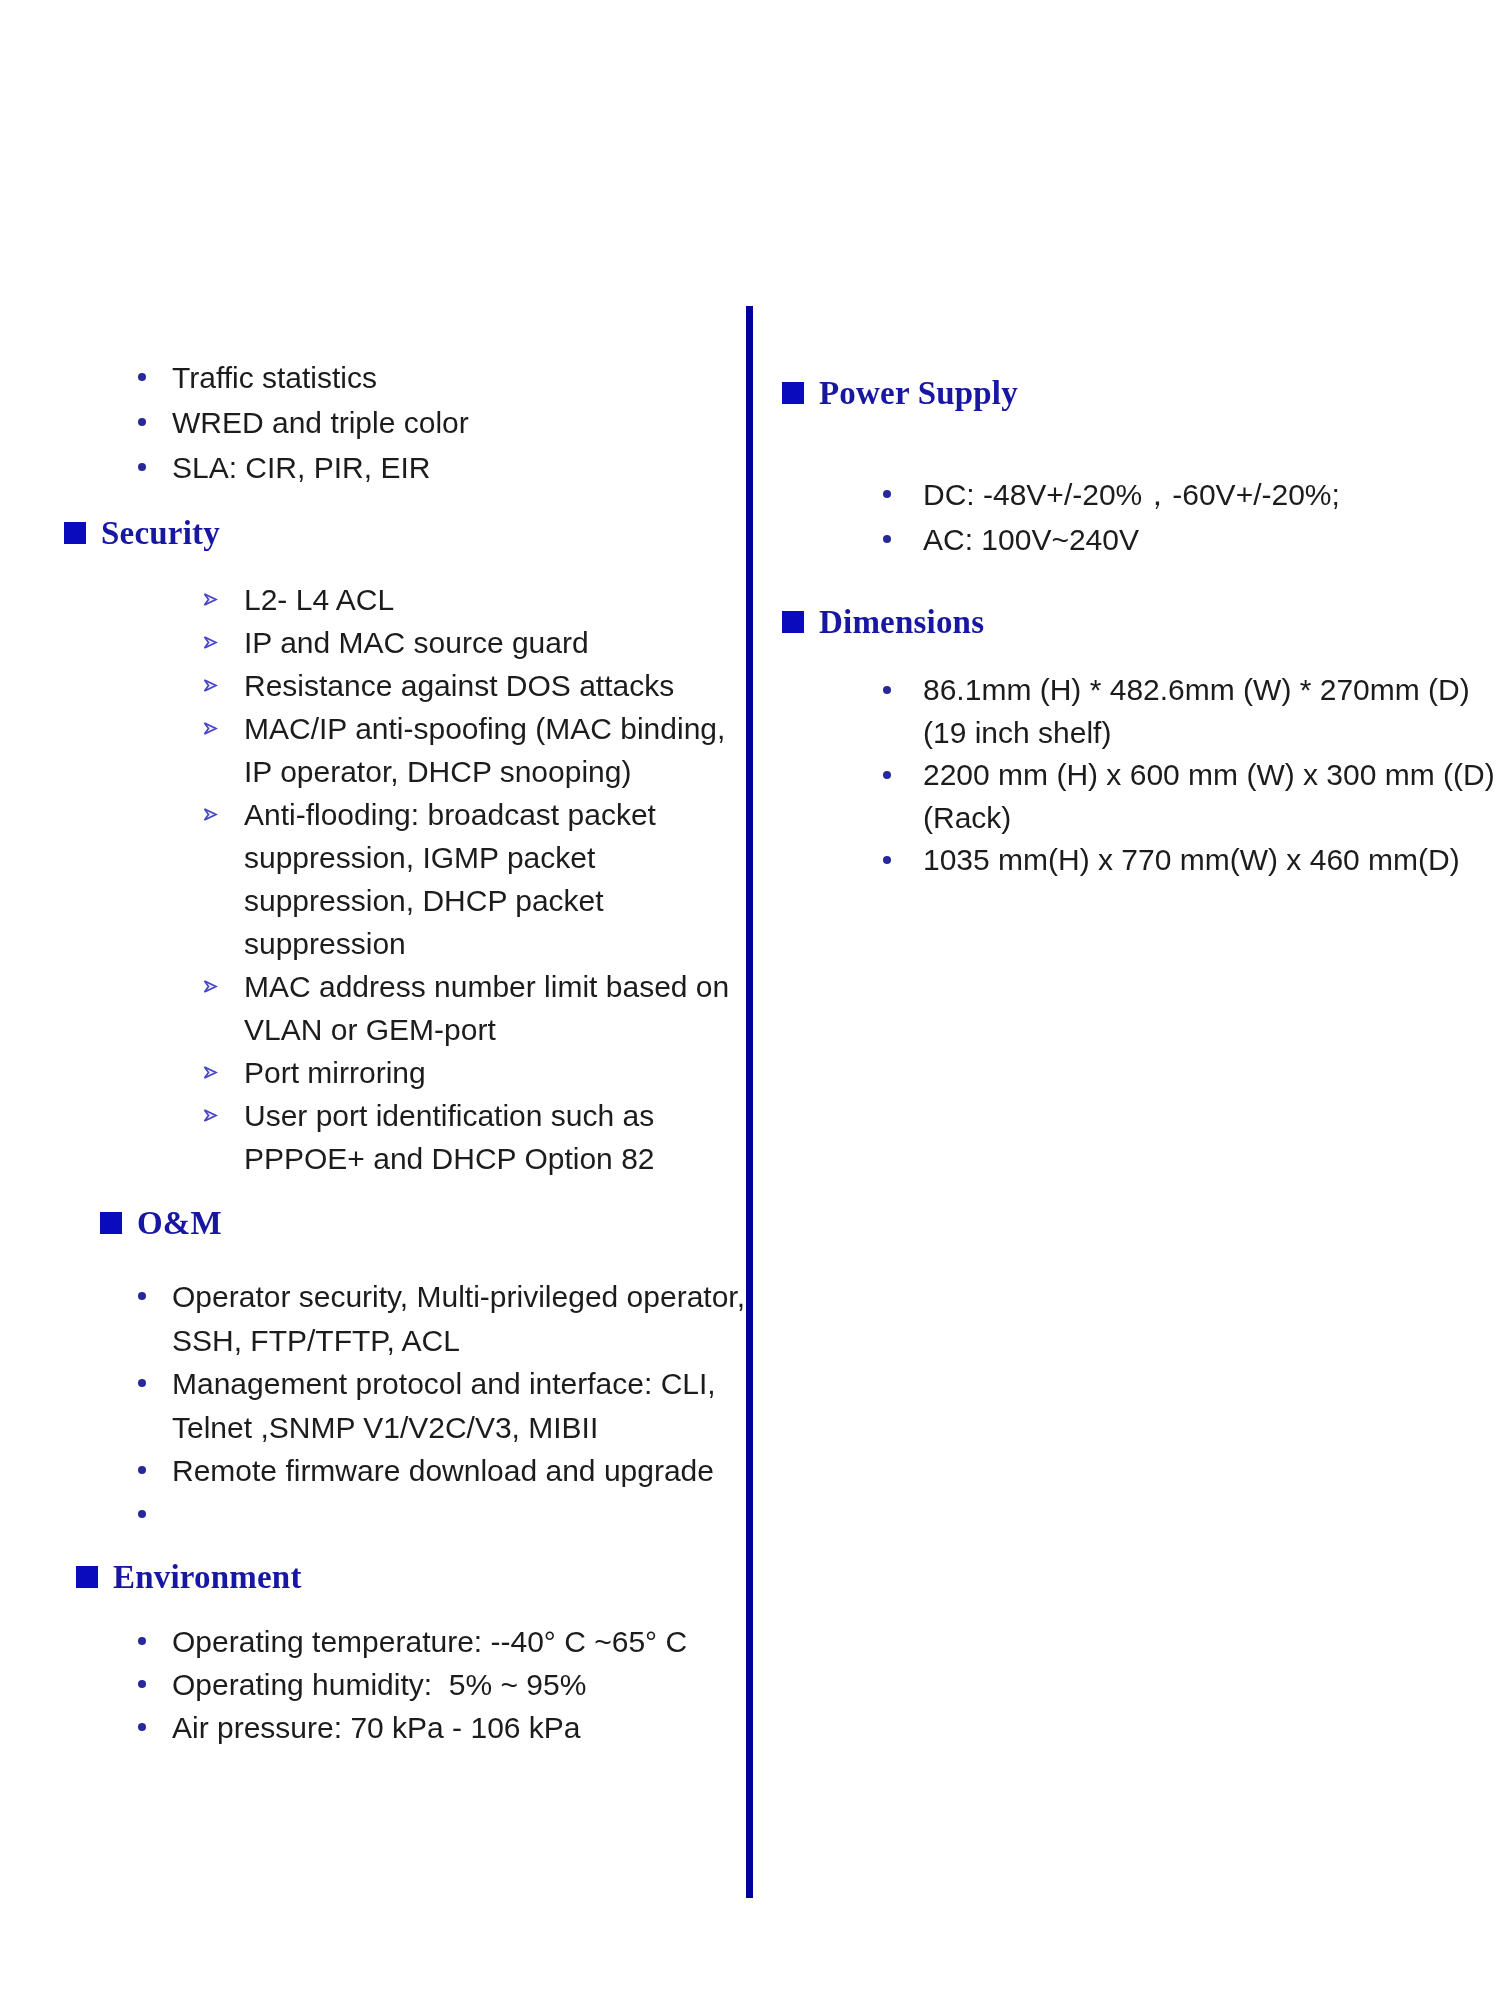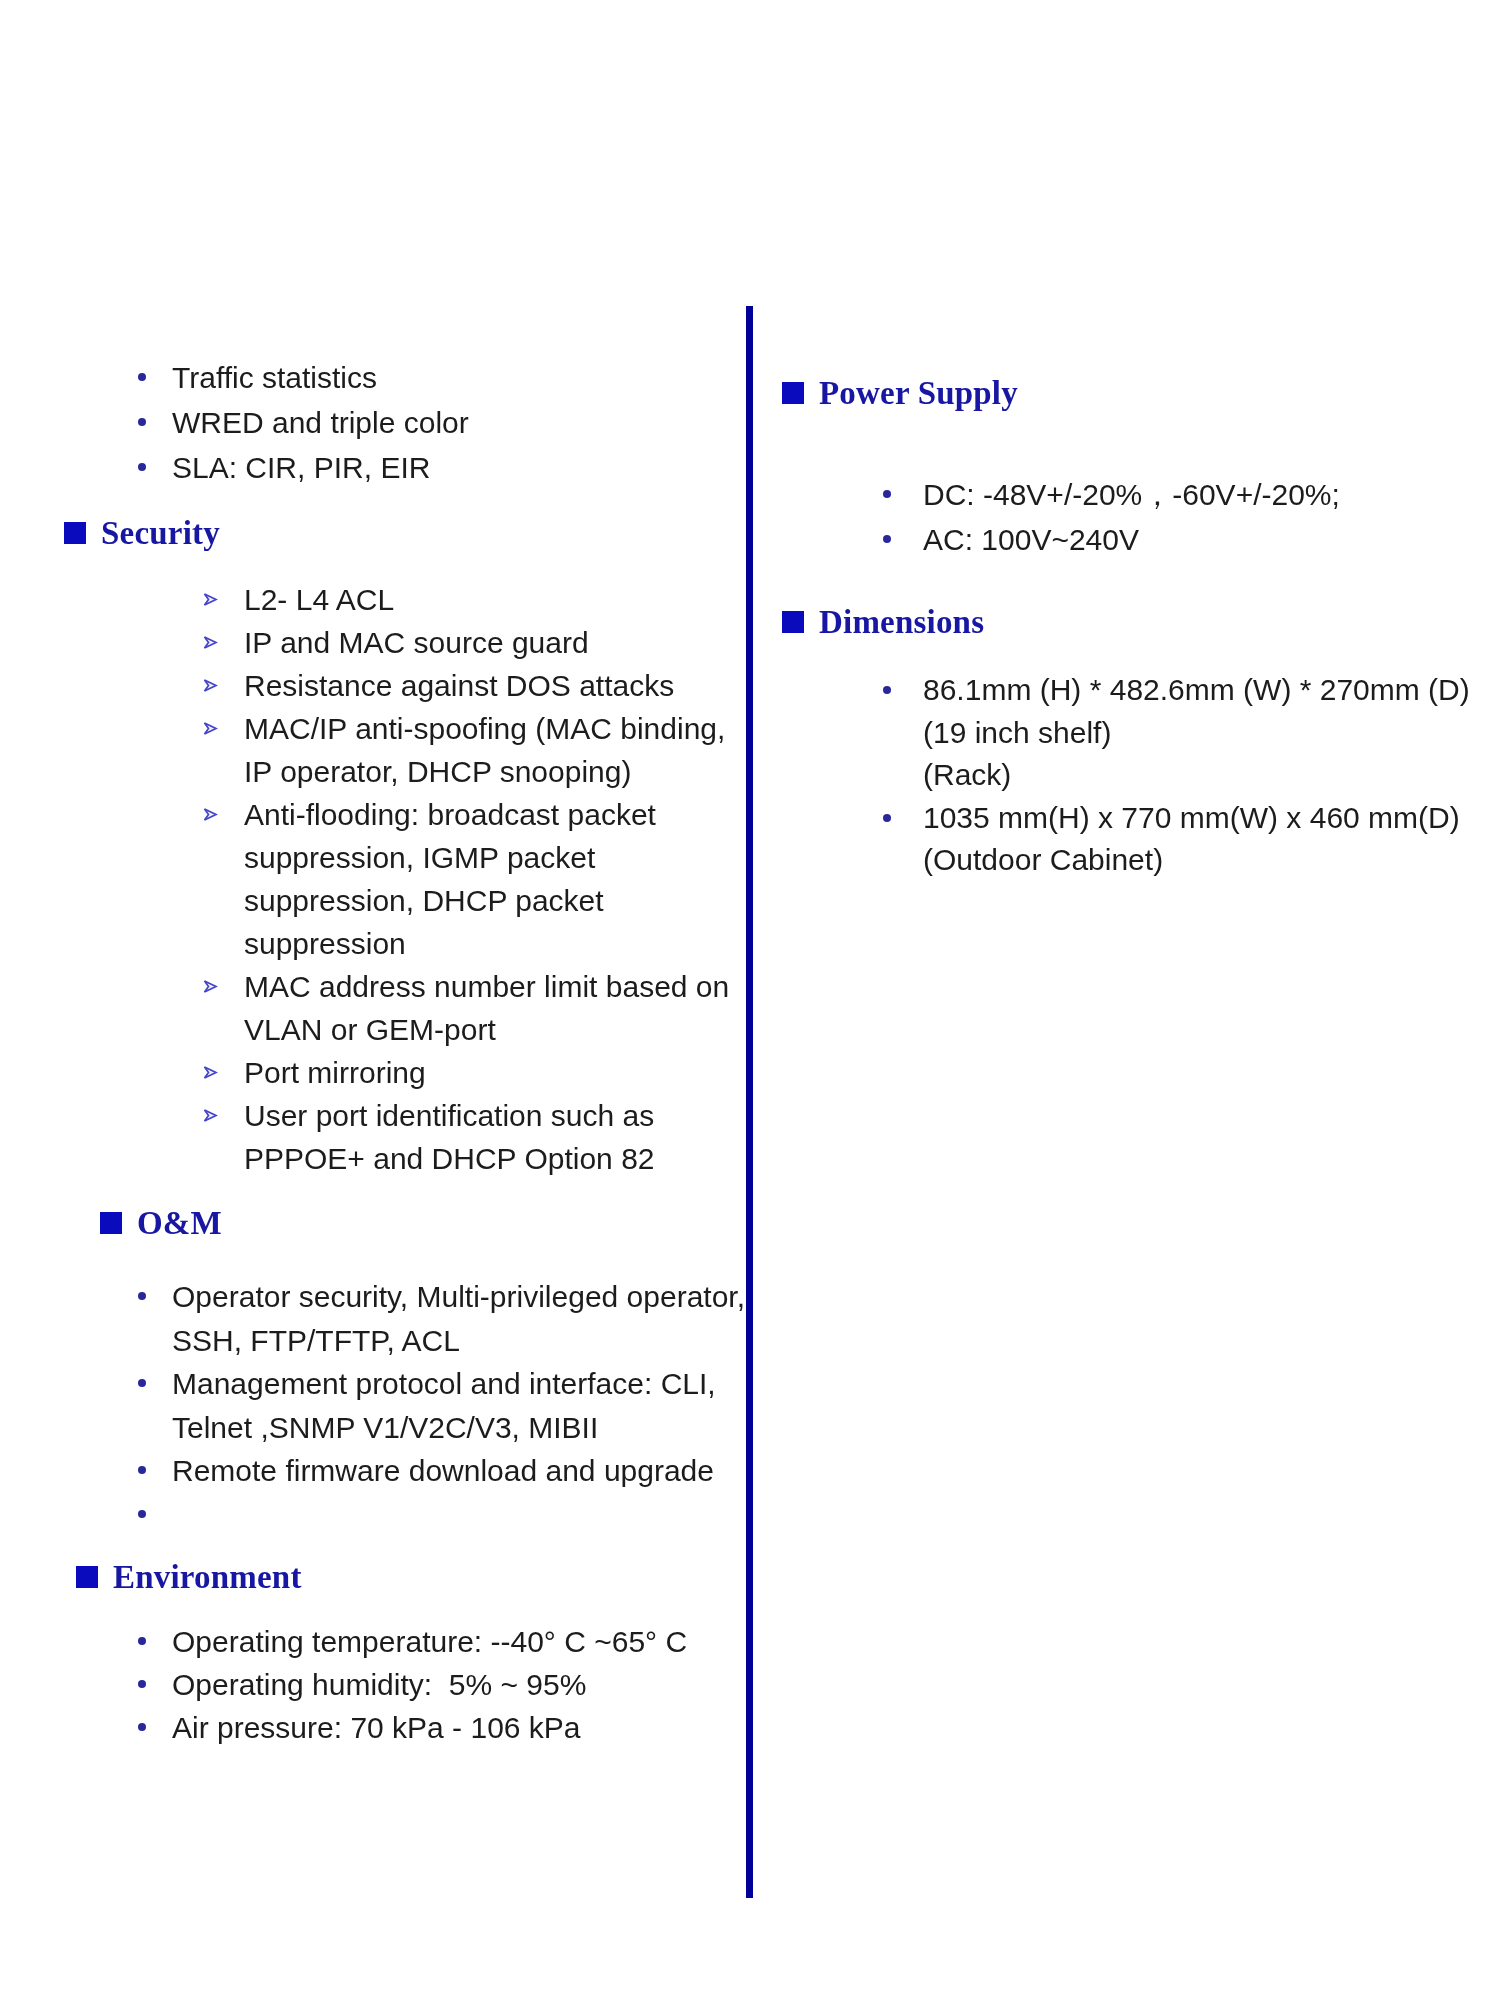--- a/index.html
+++ b/index.html
@@ -148,18 +148,18 @@
       <div class="line"><span class="marker dot"></span><span>AC: 100V~240V</span></div>
     </div>
 
   <div class="heading" id="dim-heading">
     <span class="sq"></span>
     <span>Dimensions</span>
   </div>
   <div class="list" id="dim-list">
       <div class="line"><span class="marker dot"></span><span>86.1mm (H) * 482.6mm (W) * 270mm (D)</span></div>
       <div class="line"><span>(19 inch shelf)</span></div>
+      <div class="line"><span class="marker dot"></span><span>2200 mm (H) x 600 mm (W) x 300 mm ((D)</span></div>
       <div class="line"><span>(Rack)</span></div>
       <div class="line"><span class="marker dot"></span><span>1035 mm(H) x 770 mm(W) x 460 mm(D)</span></div>
-      <div class="line"><span>(Outdoor Cabinet)</span></div>
     </div>
 
 </div>
 
 </body></html>

